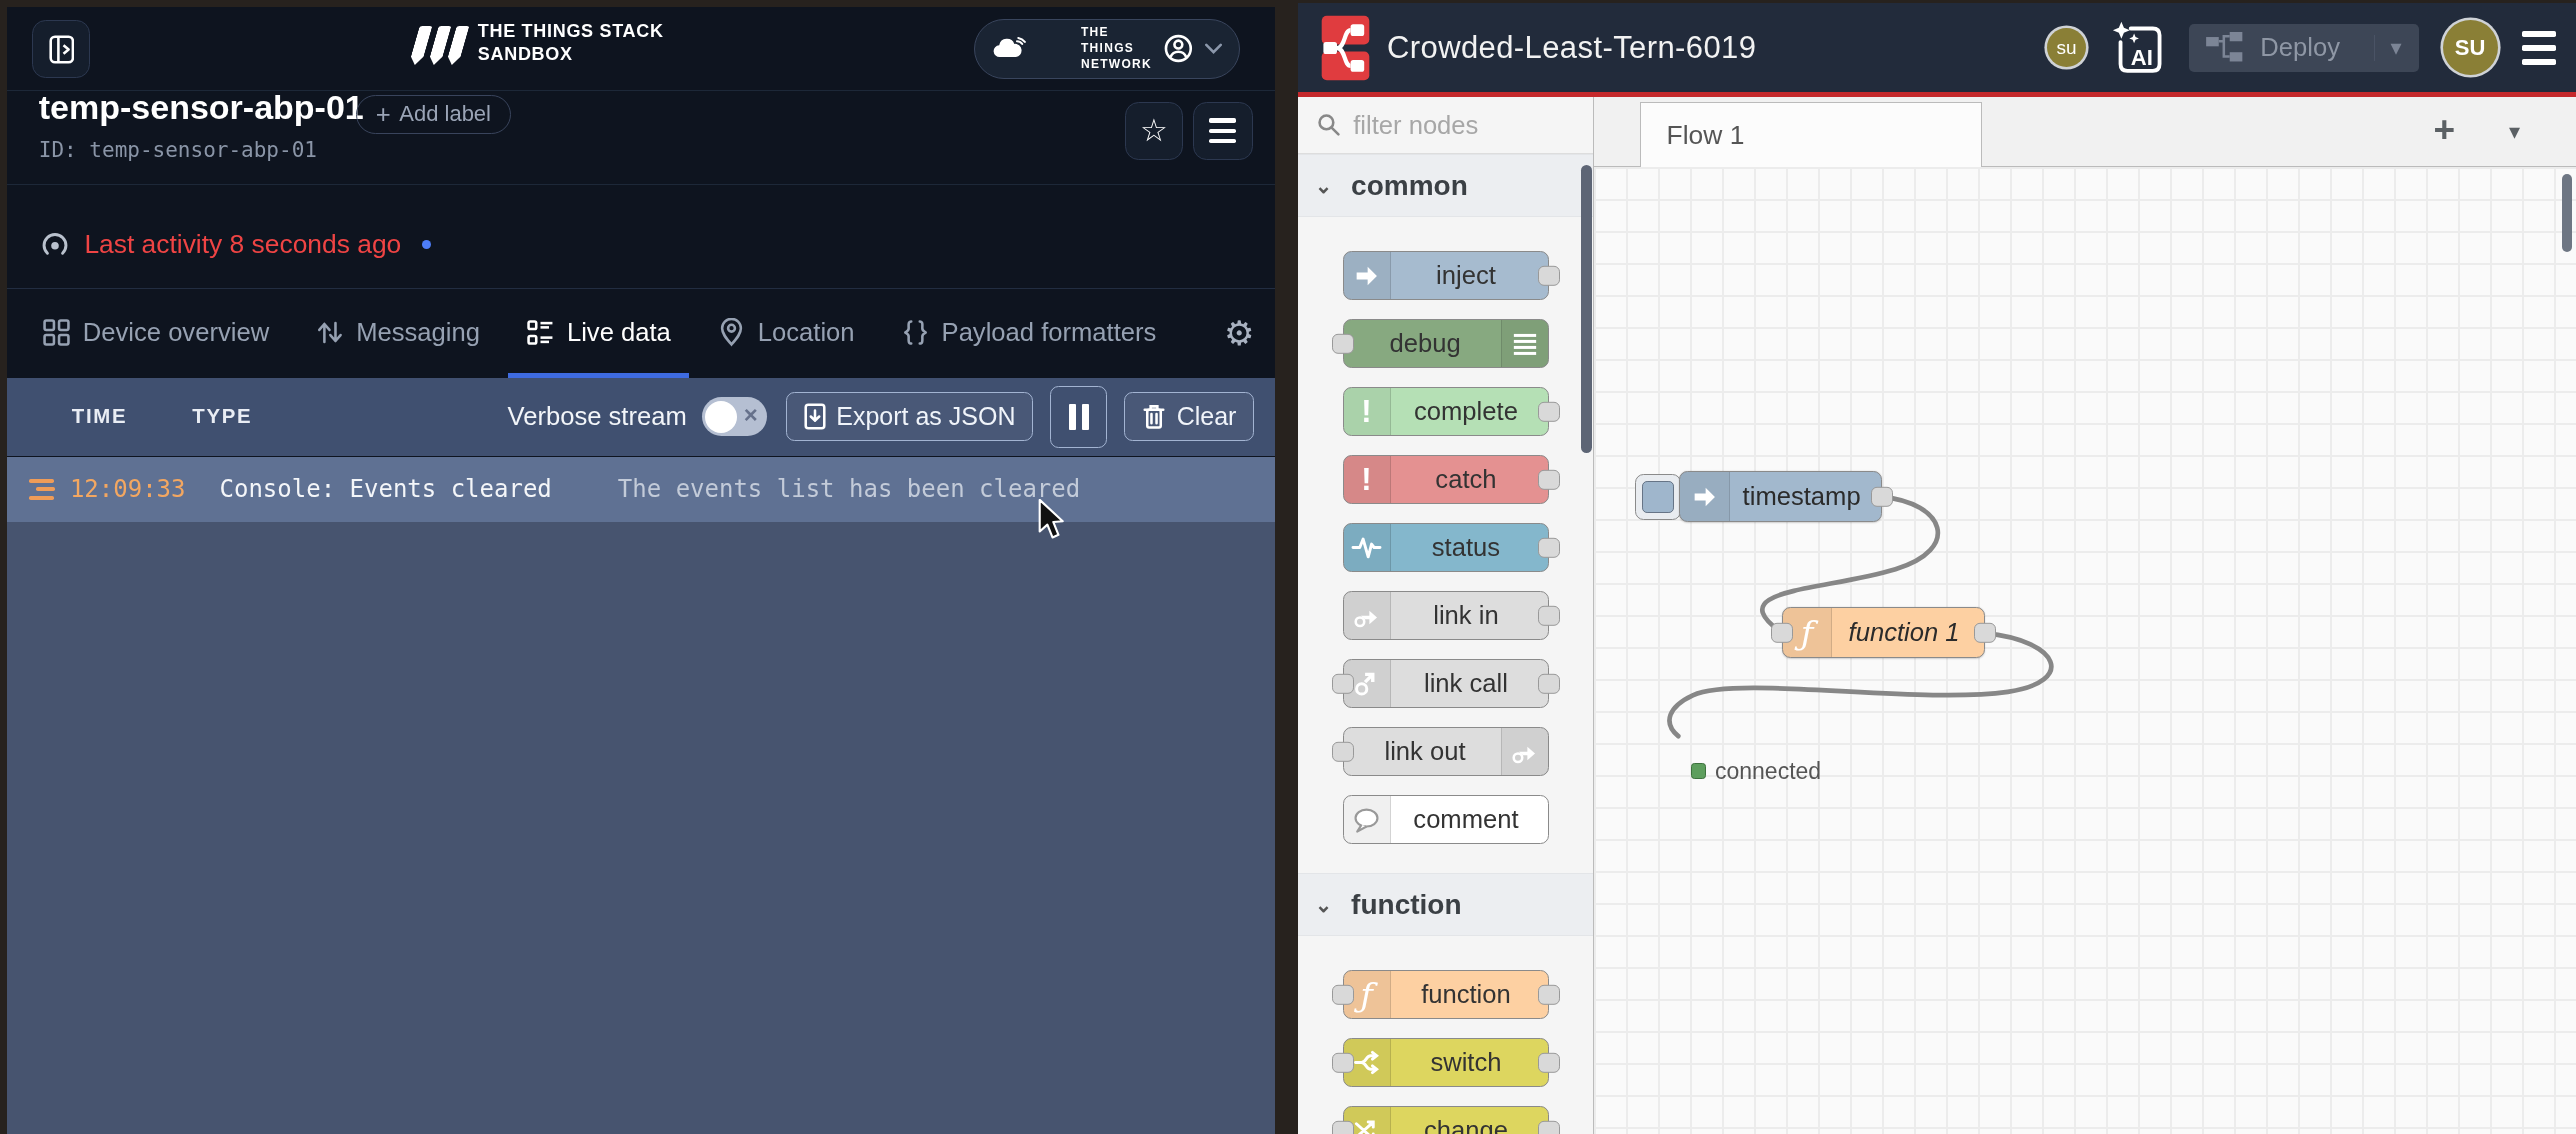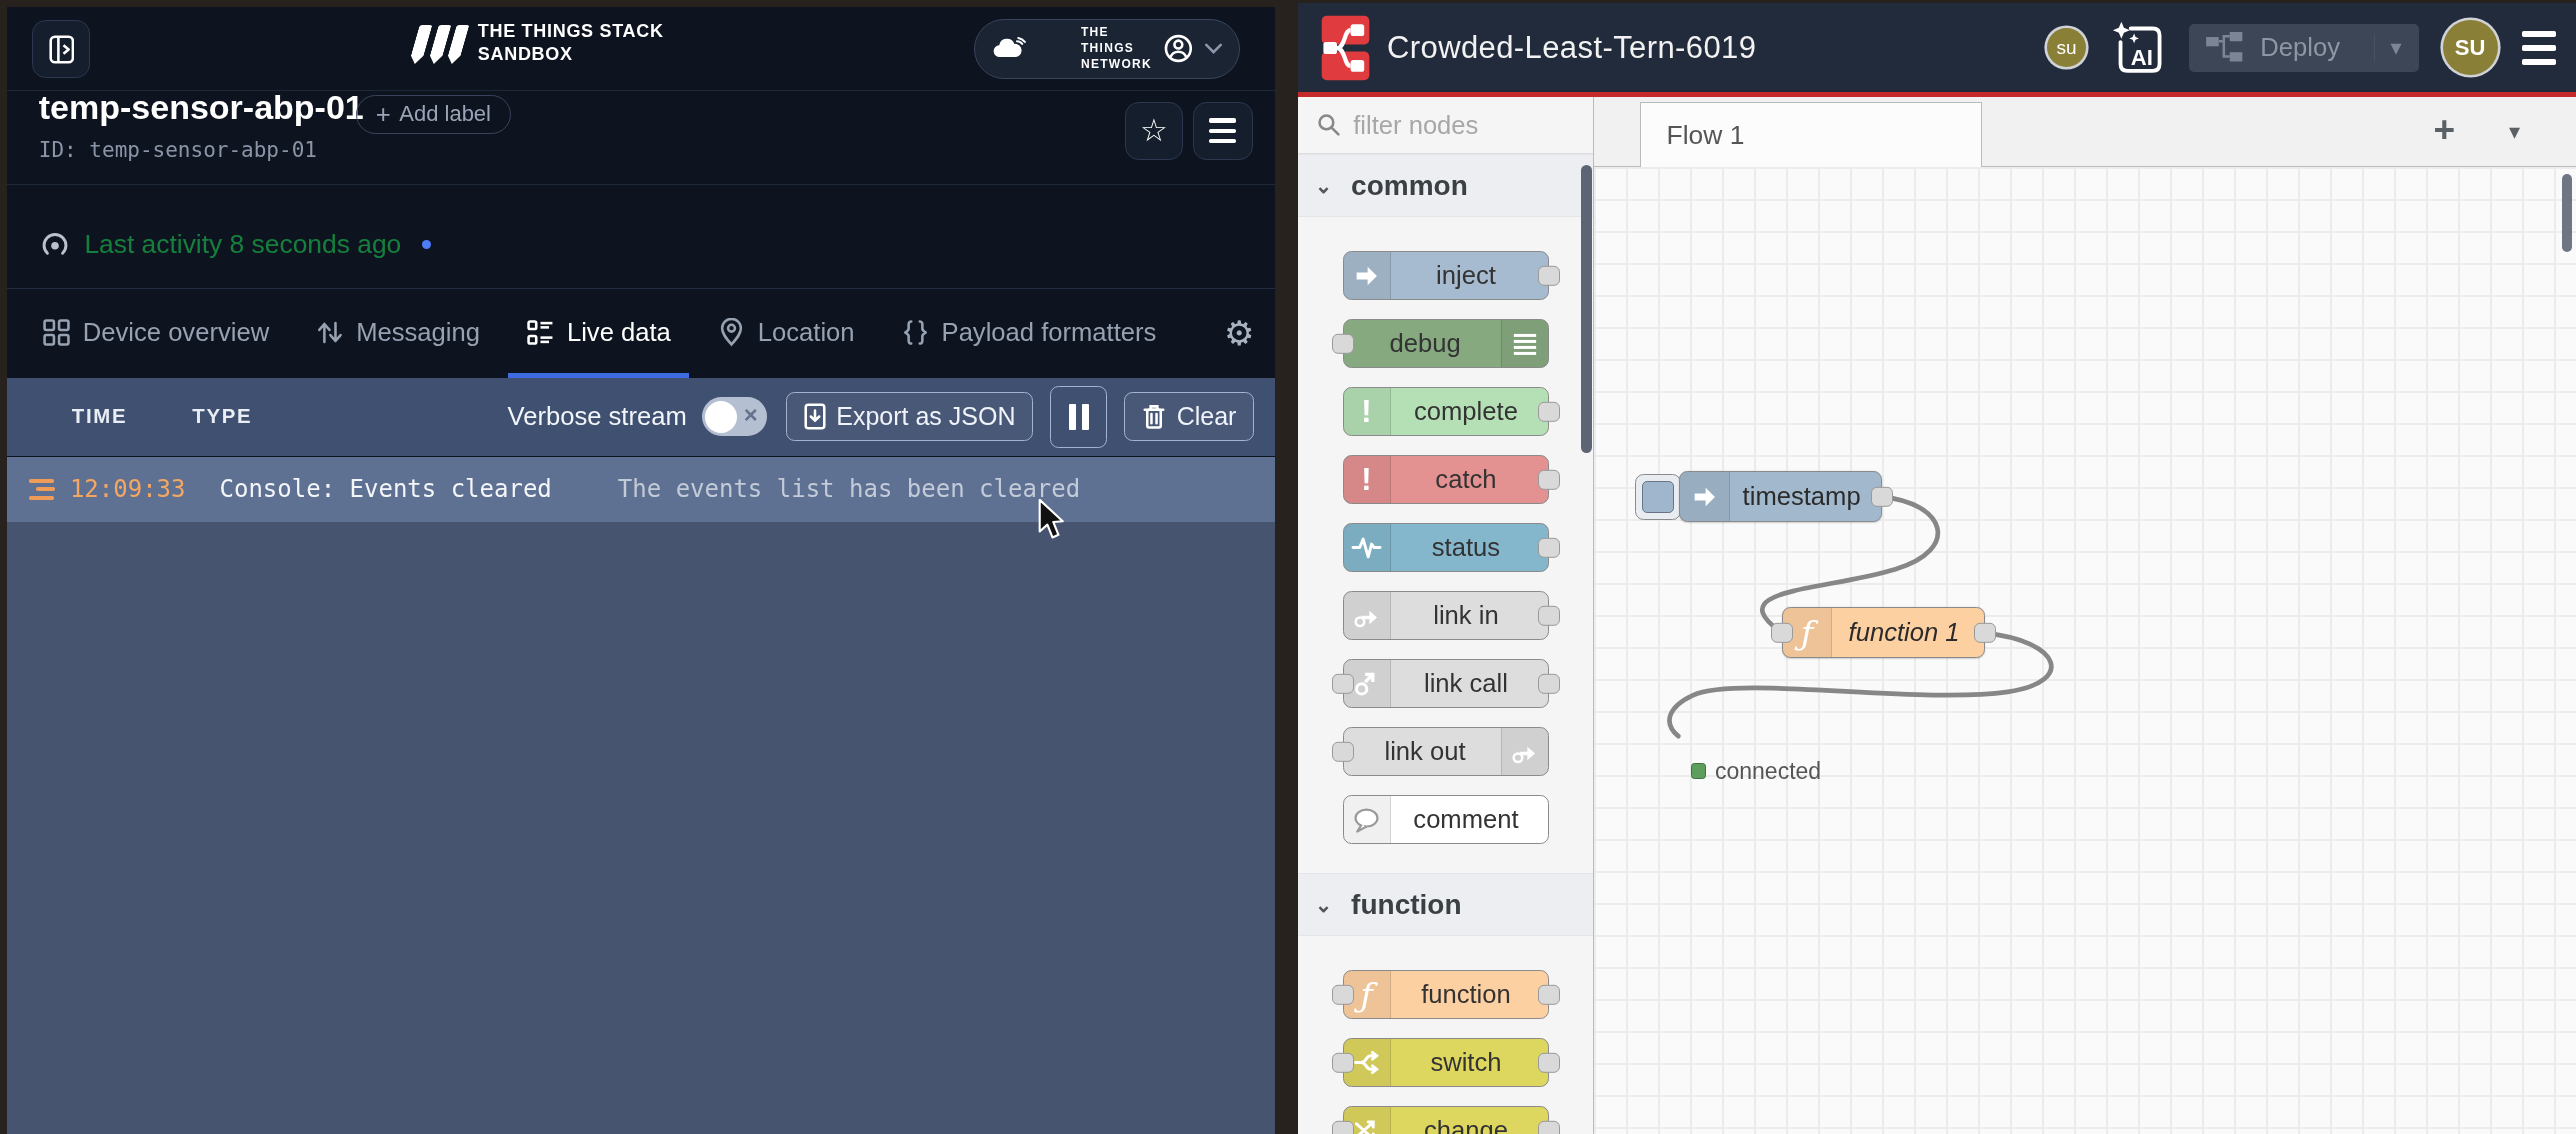--- a/index.html
+++ b/index.html
@@ -5,41 +5,41 @@
   html,body{margin:0;padding:0;background:#27221e;width:2576px;height:1135px;overflow:hidden;
     font-family:"Liberation Sans",sans-serif;-webkit-font-smoothing:antialiased;}
   .mono{font-family:"DejaVu Sans Mono",monospace;}
   .win{position:absolute;overflow:hidden;}
   
   #ttn{left:6.8px;top:6.8px;width:1268px;height:1128px;background:#0e141f;}
   #ttn .hdr{position:absolute;left:0;top:0;right:0;height:83px;border-bottom:1.7px solid #1d2838;}
   .sq-btn{position:absolute;border:1.7px solid #2c3850;background:#151e2c;border-radius:13.6px;
     display:flex;align-items:center;justify-content:center;color:#fff;}
   #sidebar-toggle{left:25.6px;top:13.6px;width:56px;height:56px;}
-  .ttn-logo{position:absolute;left:407px;top:13.6px;display:flex;gap:13.6px;color:#fff;}
+  .ttn-logo{position:absolute;left:407px;top:13.6px;display:flex;align-items:center;gap:13.6px;color:#fff;}
   .chev{width:12.8px;height:39px;background:#fff;border-radius:2.6px;transform:skewX(-16deg);
     clip-path:polygon(0 0,100% 0,100% 78%,50% 100%,0 78%);}
   .chevrow{display:flex;gap:6px;padding-top:5.1px;}
   .ttn-logo .t1{font-size:18px;font-weight:800;letter-spacing:0.7px;line-height:1.25;}
   .net-pill{position:absolute;right:35px;top:12px;width:266px;height:60px;border-radius:31px;
     border:1.7px solid #39455d;background:#1a2433;display:flex;align-items:center;gap:12px;
     padding:0 17px;box-sizing:border-box;color:#fff;}
   .net-pill .t{font-size:12px;font-weight:800;letter-spacing:1.3px;line-height:1.3;margin-left:43px;}
   
   .dev{position:absolute;left:0;top:66px;right:0;height:111px;border-bottom:1.7px solid #1d2838;}
   .dev h1{position:absolute;left:32px;top:15.3px;margin:0;font-size:34px;font-weight:700;color:#fff;}
   .addlabel{position:absolute;left:349px;top:22px;height:37px;padding:0 19px;border-radius:19.6px;
     border:1.7px solid #39445c;color:#9aa4b6;font-size:22px;display:flex;align-items:center;gap:8.5px;background:transparent;}
   .dev .id{position:absolute;left:32px;top:65px;font-size:21px;color:#8a95a7;}
   #star-btn{left:1118px;top:29px;width:56px;height:56px;font-size:31px;}
   #menu-btn{left:1186px;top:29px;width:58px;height:56px;flex-direction:column;gap:6px;}
   #menu-btn i{display:block;width:27px;height:4.3px;background:#fff;border-radius:1.7px;}
   
   .act{position:absolute;left:0;top:194px;right:0;height:87px;border-bottom:1.7px solid #222d41;
-    display:flex;align-items:center;padding-left:32px;color:#15803d;font-size:26.4px;gap:13.6px;}
+    display:flex;align-items:center;padding-left:32px;color:#ef4444;font-size:26.4px;gap:13.6px;}
   .bluedot{width:9.4px;height:9.4px;border-radius:50%;background:#4d7df8;margin-left:6.8px;}
   
   .tabs{position:absolute;left:12px;top:281px;right:60px;height:90px;display:flex;align-items:stretch;}
   .tab{position:relative;display:flex;align-items:center;gap:12px;padding:0 23px;color:#96a1b2;font-size:25.6px;cursor:default;}
   .tab svg{stroke:#96a1b2;}
   .tab.active{color:#fff;}
   .tab.active svg{stroke:#fff;}
   .tab.active::after{content:"";position:absolute;left:5.1px;right:5.1px;bottom:0;height:5.1px;background:#3e6be0;}
   #tab-gear{position:absolute;right:20.4px;top:281px;height:90px;display:flex;align-items:center;color:#a9b2c1;font-size:34px;}
   

